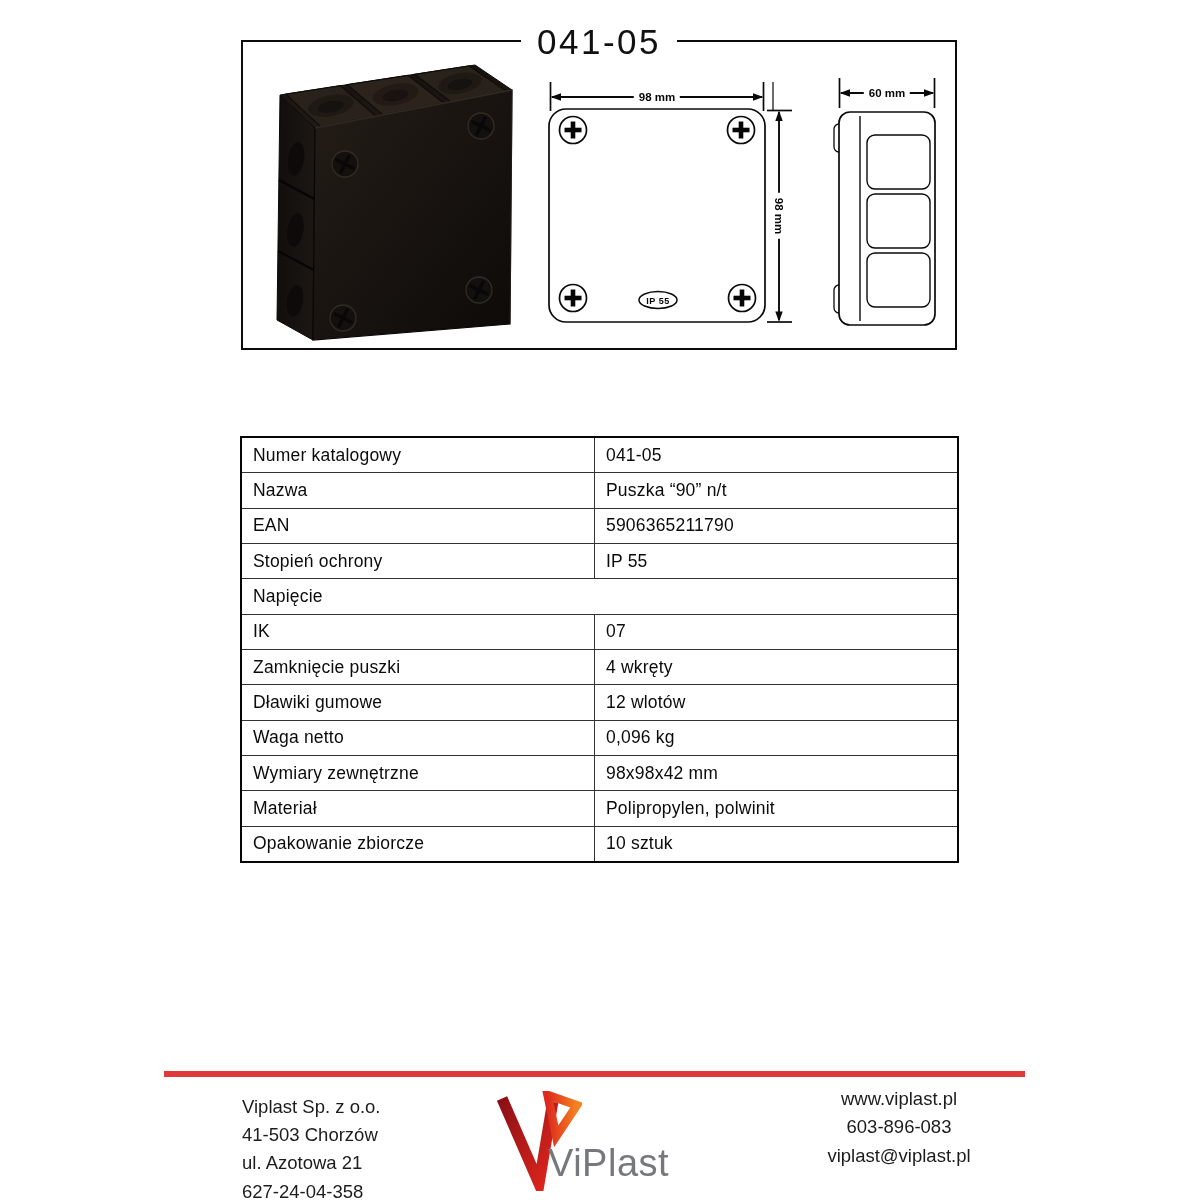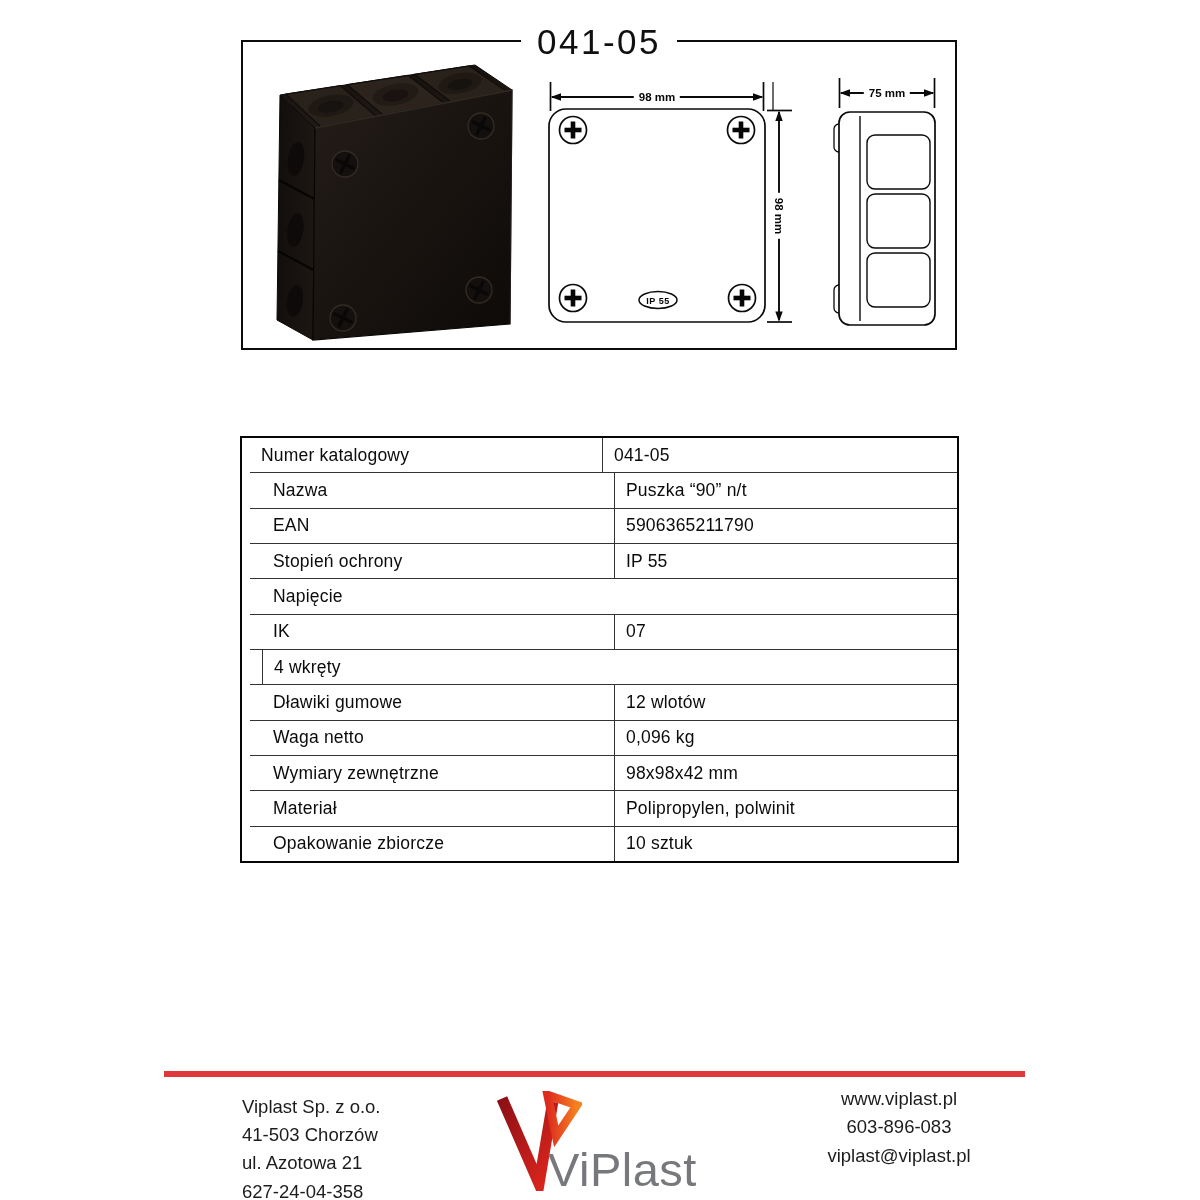--- a/index.html
+++ b/index.html
@@ -12,34 +12,34 @@
   .drawing-layer{position:absolute;left:0;top:0;width:712px;height:303px;}
 
   .dim-label{position:absolute;transform:translate(-50%,-50%);background:#fff;padding:0 5px;
              font-size:11.5px;font-weight:bold;color:#070707;white-space:nowrap;}
   .dim-label.vert{transform:translate(-50%,-50%) rotate(90deg);}
   .ip-badge{position:absolute;transform:translate(-50%,-50%);font-size:9px;font-weight:bold;color:#070707;letter-spacing:0.5px;}
 
   
   .spec-table{position:absolute;left:240px;top:436px;width:715px;height:423px;border:2.6px solid #060606;
               display:flex;flex-direction:column;background:#fff;}
-  .spec-row{flex:1;display:flex;align-items:stretch;margin-left:8px;}
-  .spec-row + .spec-row{border-top:1.3px solid #333333;padding-left:12px;}
+  .spec-row{flex:1;display:flex;align-items:stretch;}
+  .spec-row + .spec-row{border-top:1.3px solid #333333;}
   .spec-label{width:341px;display:flex;align-items:center;padding-left:11px;font-size:17.5px;letter-spacing:0.2px;}
   .spec-value{flex:1;border-left:1.3px solid #333333;display:flex;align-items:center;padding-left:11px;
               font-size:17.5px;letter-spacing:0.2px;}
 
   
   .footer-rule{position:absolute;left:164px;top:1071px;width:861px;height:5.5px;background:#E0393B;}
   .footer-company{position:absolute;left:242px;top:1093px;font-size:18.5px;line-height:28.2px;color:#1c1c1c;}
   .footer-contact{position:absolute;left:794px;top:1085px;width:210px;text-align:center;
                   font-size:18.5px;line-height:28.3px;color:#1c1c1c;}
   .logo-wrap{position:absolute;left:496px;top:1089px;width:215px;height:110px;}
   .logo-mark{position:absolute;left:0;top:2px;width:86px;height:100px;}
-  .logo-text{position:absolute;left:52px;top:53px;font-size:47px;color:#77787B;letter-spacing:0.5px;}
+  .logo-text{position:absolute;left:52px;top:53px;font-size:38px;color:#77787B;letter-spacing:0.5px;}
 </style>
 </head>
 <body>
 
 <div class="product-box">
   <span class="box-title">041-05</span>
 
   <svg class="drawing-layer" viewBox="0 0 712 303" aria-hidden="true">
     <defs>
       <linearGradient id="gFront" x1="0" y1="0" x2="1" y2="1">
@@ -147,21 +147,21 @@
       <line x1="596.5" y1="36" x2="596.5" y2="66"></line>
       <line x1="691.5" y1="36" x2="691.5" y2="66"></line>
       <line x1="598" y1="51" x2="690" y2="51" stroke-width="1.9"></line>
       <polygon points="596.5,51 607,47.3 607,54.7" fill="#0a0a0a" stroke="none"></polygon>
       <polygon points="691.5,51 681,47.3 681,54.7" fill="#0a0a0a" stroke="none"></polygon>
     </g>
   </svg>
 
   <span class="dim-label" style="left:414px;top:55px;">98 mm</span>
   <span class="dim-label vert" style="left:536px;top:174px;">98 mm</span>
-  <span class="dim-label" style="left:644px;top:51px;">75 mm</span>
+  <span class="dim-label" style="left:644px;top:51px;">60 mm</span>
   <span class="ip-badge" style="left:415px;top:258.5px;">IP 55</span>
 </div>
 
 <div class="spec-table">
   <div class="spec-row">
       <div class="spec-label">Numer katalogowy</div>
       <div class="spec-value">041-05</div>
     </div>
   <div class="spec-row">
       <div class="spec-label">Nazwa</div>
@@ -176,20 +176,21 @@
       <div class="spec-value">IP 55</div>
     </div>
   <div class="spec-row">
       <div class="spec-label">Napięcie</div>
     </div>
   <div class="spec-row">
       <div class="spec-label">IK</div>
       <div class="spec-value">07</div>
     </div>
   <div class="spec-row">
+      <div class="spec-label">Zamknięcie puszki</div>
       <div class="spec-value">4 wkręty</div>
     </div>
   <div class="spec-row">
       <div class="spec-label">Dławiki gumowe</div>
       <div class="spec-value">12 wlotów</div>
     </div>
   <div class="spec-row">
       <div class="spec-label">Waga netto</div>
       <div class="spec-value">0,096 kg</div>
     </div>

